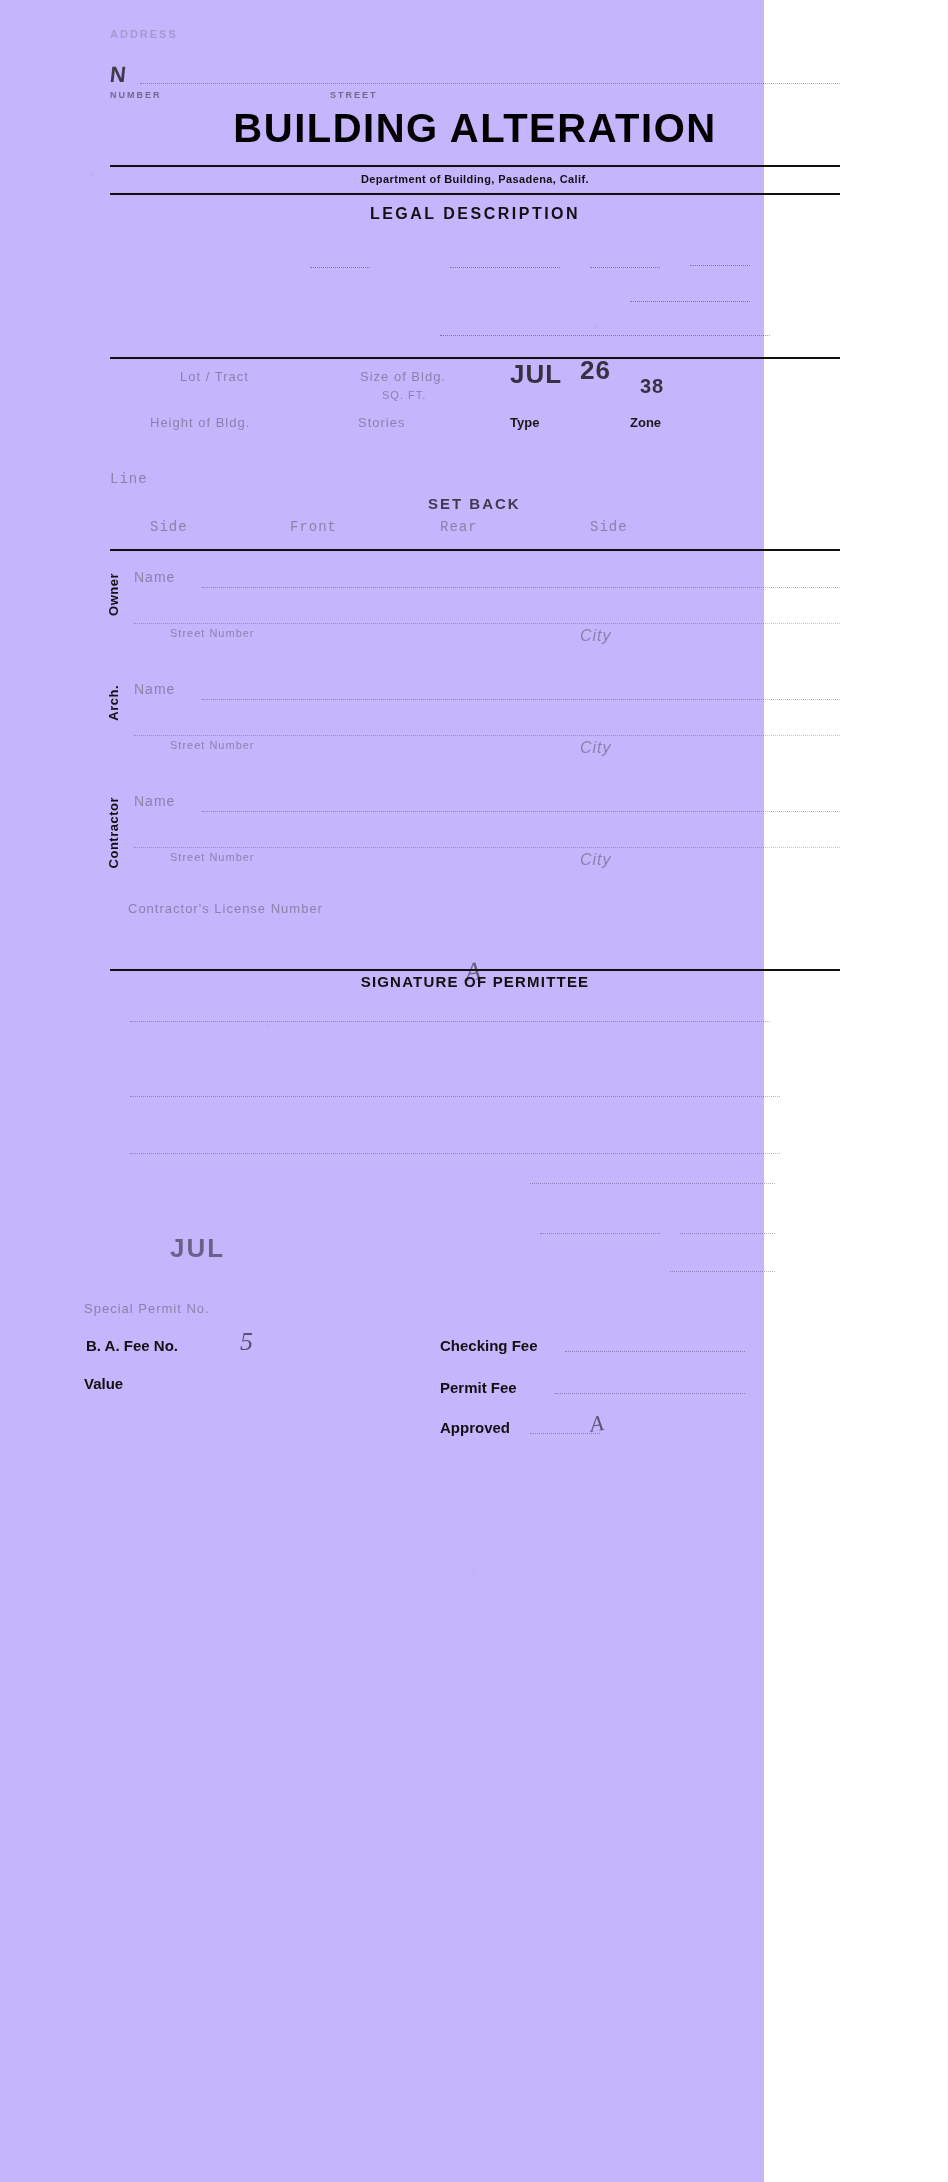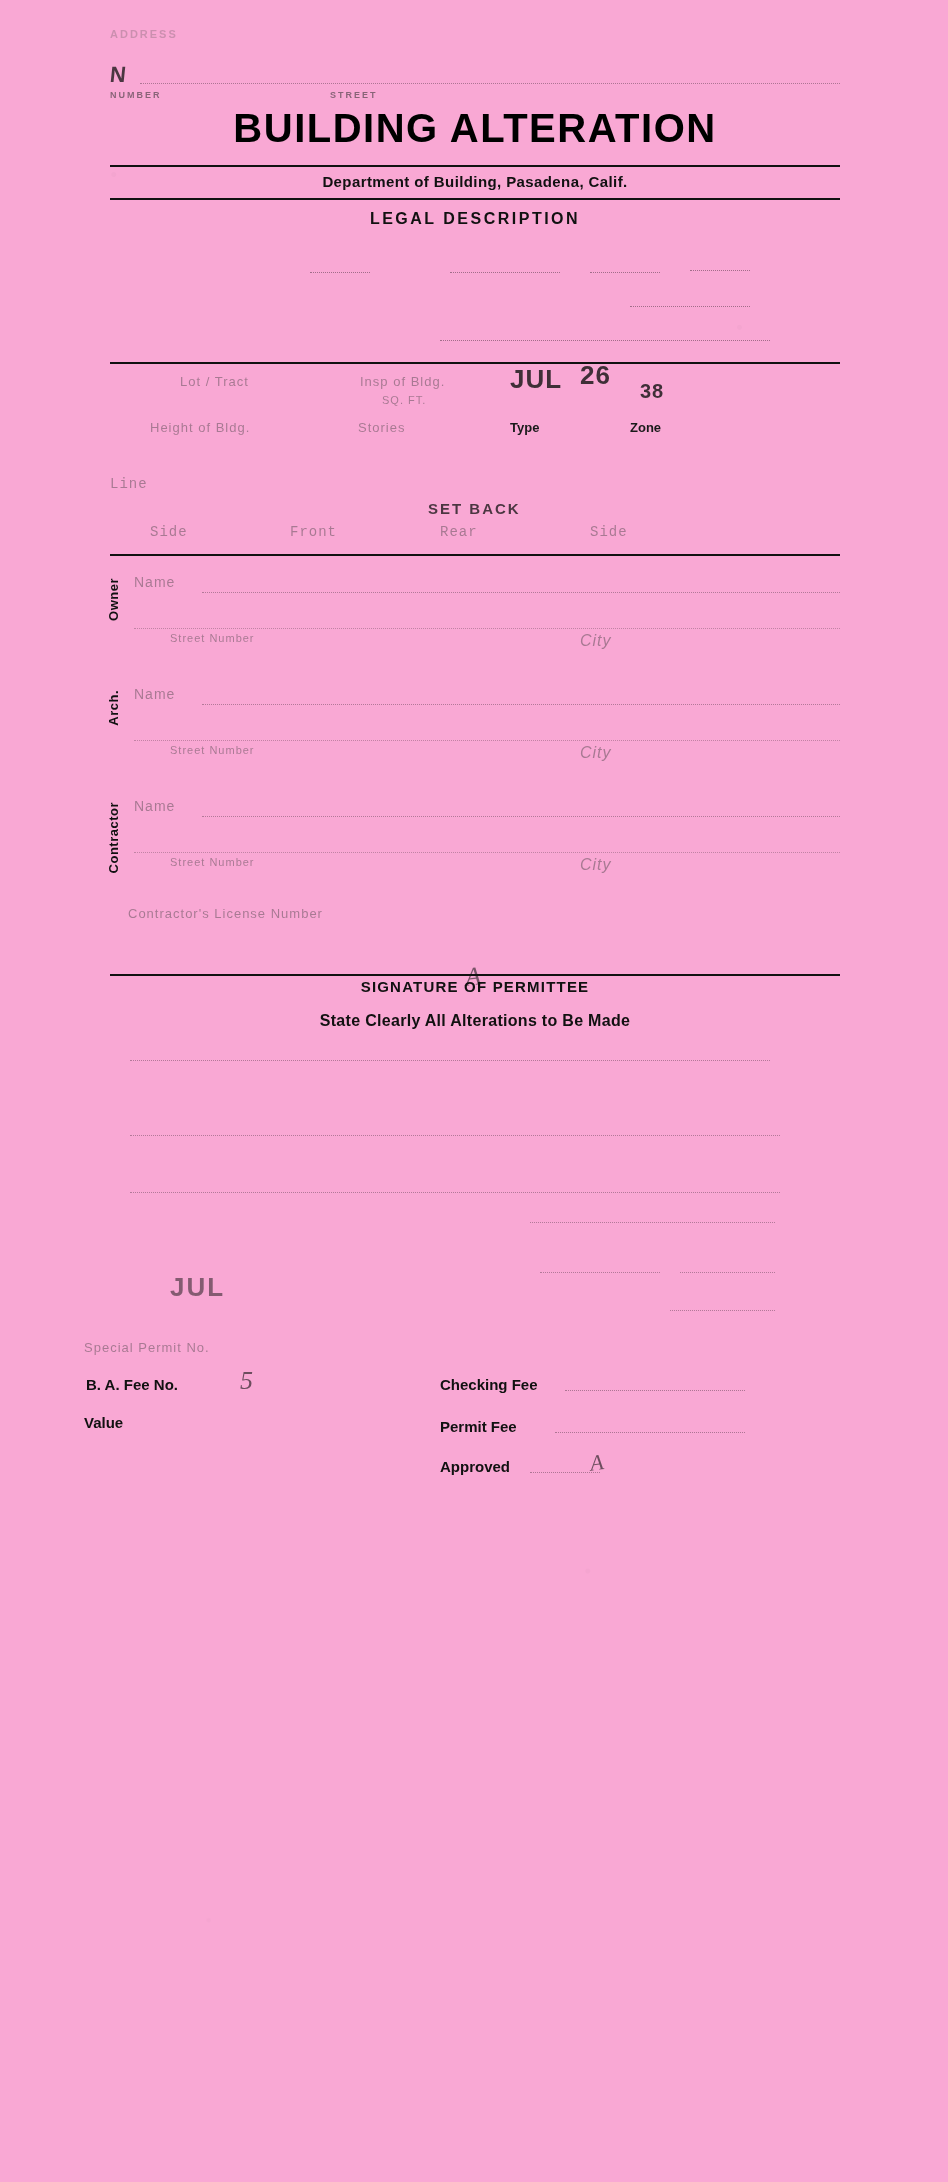--- a/index.html
+++ b/index.html
@@ -13,23 +13,23 @@
     font-family: "Liberation Sans", sans-serif;
     color: #1a1a1a;
     position: relative;
     overflow: hidden;
   }
 
   
   .scan {
     position: absolute;
     left: 0; top: 0;
-    width: 948px;
+    width: 764px;
     height: 2182px;
-    background: #f9a8d4;
+    background: #c4b5fd;
   }
 
   
   .paper-noise {
     position: absolute;
     inset: 0;
     background:
       radial-gradient(circle at 12% 8%, rgba(0,0,0,0.020) 0 2px, transparent 3px),
       radial-gradient(circle at 78% 15%, rgba(0,0,0,0.018) 0 2px, transparent 3px),
       radial-gradient(circle at 35% 47%, rgba(0,0,0,0.015) 0 1.5px, transparent 3px),
@@ -125,21 +125,21 @@
   .permit-line .mid { flex: 1; }
   .permit-line .right { width: 210px; text-align: left; }
 
   .rule {
     border-bottom: 2px solid #111;
     margin: 2px 0 0 0;
   }
 
   .dept {
     text-align: center;
-    font-size: 15px;
+    font-size: 11px;
     font-weight: bold;
     letter-spacing: 0.4px;
     padding: 6px 0 6px 0;
     color: #111;
   }
 
   .legal {
     text-align: center;
     font-size: 16px;
     font-weight: bold;
@@ -397,21 +397,21 @@
       <div class="seg" style="left:340px; top:32px; width:110px;"></div>
       <div class="seg" style="left:480px; top:32px; width:70px;"></div>
       <div class="seg" style="left:580px; top:30px; width:60px;"></div>
       <div class="seg" style="left:520px; top:66px; width:120px;"></div>
       <div class="seg" style="left:330px; top:100px; width:330px;"></div>
     </div>
     <div class="rule"></div>
 
     <div class="lot-row">
       <div class="cell faded" style="left:70px; top:10px;">Lot / Tract</div>
-      <div class="cell faded" style="left:250px; top:10px;">Insp of Bldg.</div>
+      <div class="cell faded" style="left:250px; top:10px;">Size of Bldg.</div>
       <div class="cell faded" style="left:272px; top:30px; font-size:11px;">SQ. FT.</div>
       <div class="cell datestamp" style="left:400px; top:0px;">JUL</div>
       <div class="cell datestamp day" style="left:470px; top:-4px;">26</div>
       <div class="cell datestamp" style="left:530px; top:16px; font-size:20px;">38</div>
     </div>
 
     <div class="zone-row">
       <div class="cell faded" style="left:40px; top:0px;">Height of Bldg.</div>
       <div class="cell faded" style="left:248px; top:0px;">Stories</div>
       <div class="cell" style="left:400px; top:0px; font-weight:bold;">Type</div>
@@ -458,21 +458,20 @@
     </div>
 
     <div class="contract-line faded">Contractor's License Number</div>
 
     <div class="sig-wrap">
       <div class="sig-rule"></div>
       <div class="sig-title">SIGNATURE OF PERMITTEE</div>
       <div class="sig-scrawl">A</div>
     </div>
 
-    <div class="state-clearly">State Clearly All Alterations to Be Made</div>
 
     <div class="desc-area">
       <div class="desc-rule" style="left:20px; top:20px; width:640px;"></div>
       <div class="desc-line" style="left:30px; top:-2px; font-size:22px;"></div>
 
       <div class="desc-rule" style="left:20px; top:95px; width:650px;"></div>
       <div class="desc-line" style="left:40px; top:74px; font-size:22px;"></div>
 
       <div class="desc-rule" style="left:20px; top:152px; width:650px;"></div>
       <div class="desc-line" style="left:20px; top:128px; font-size:22px;"></div>

